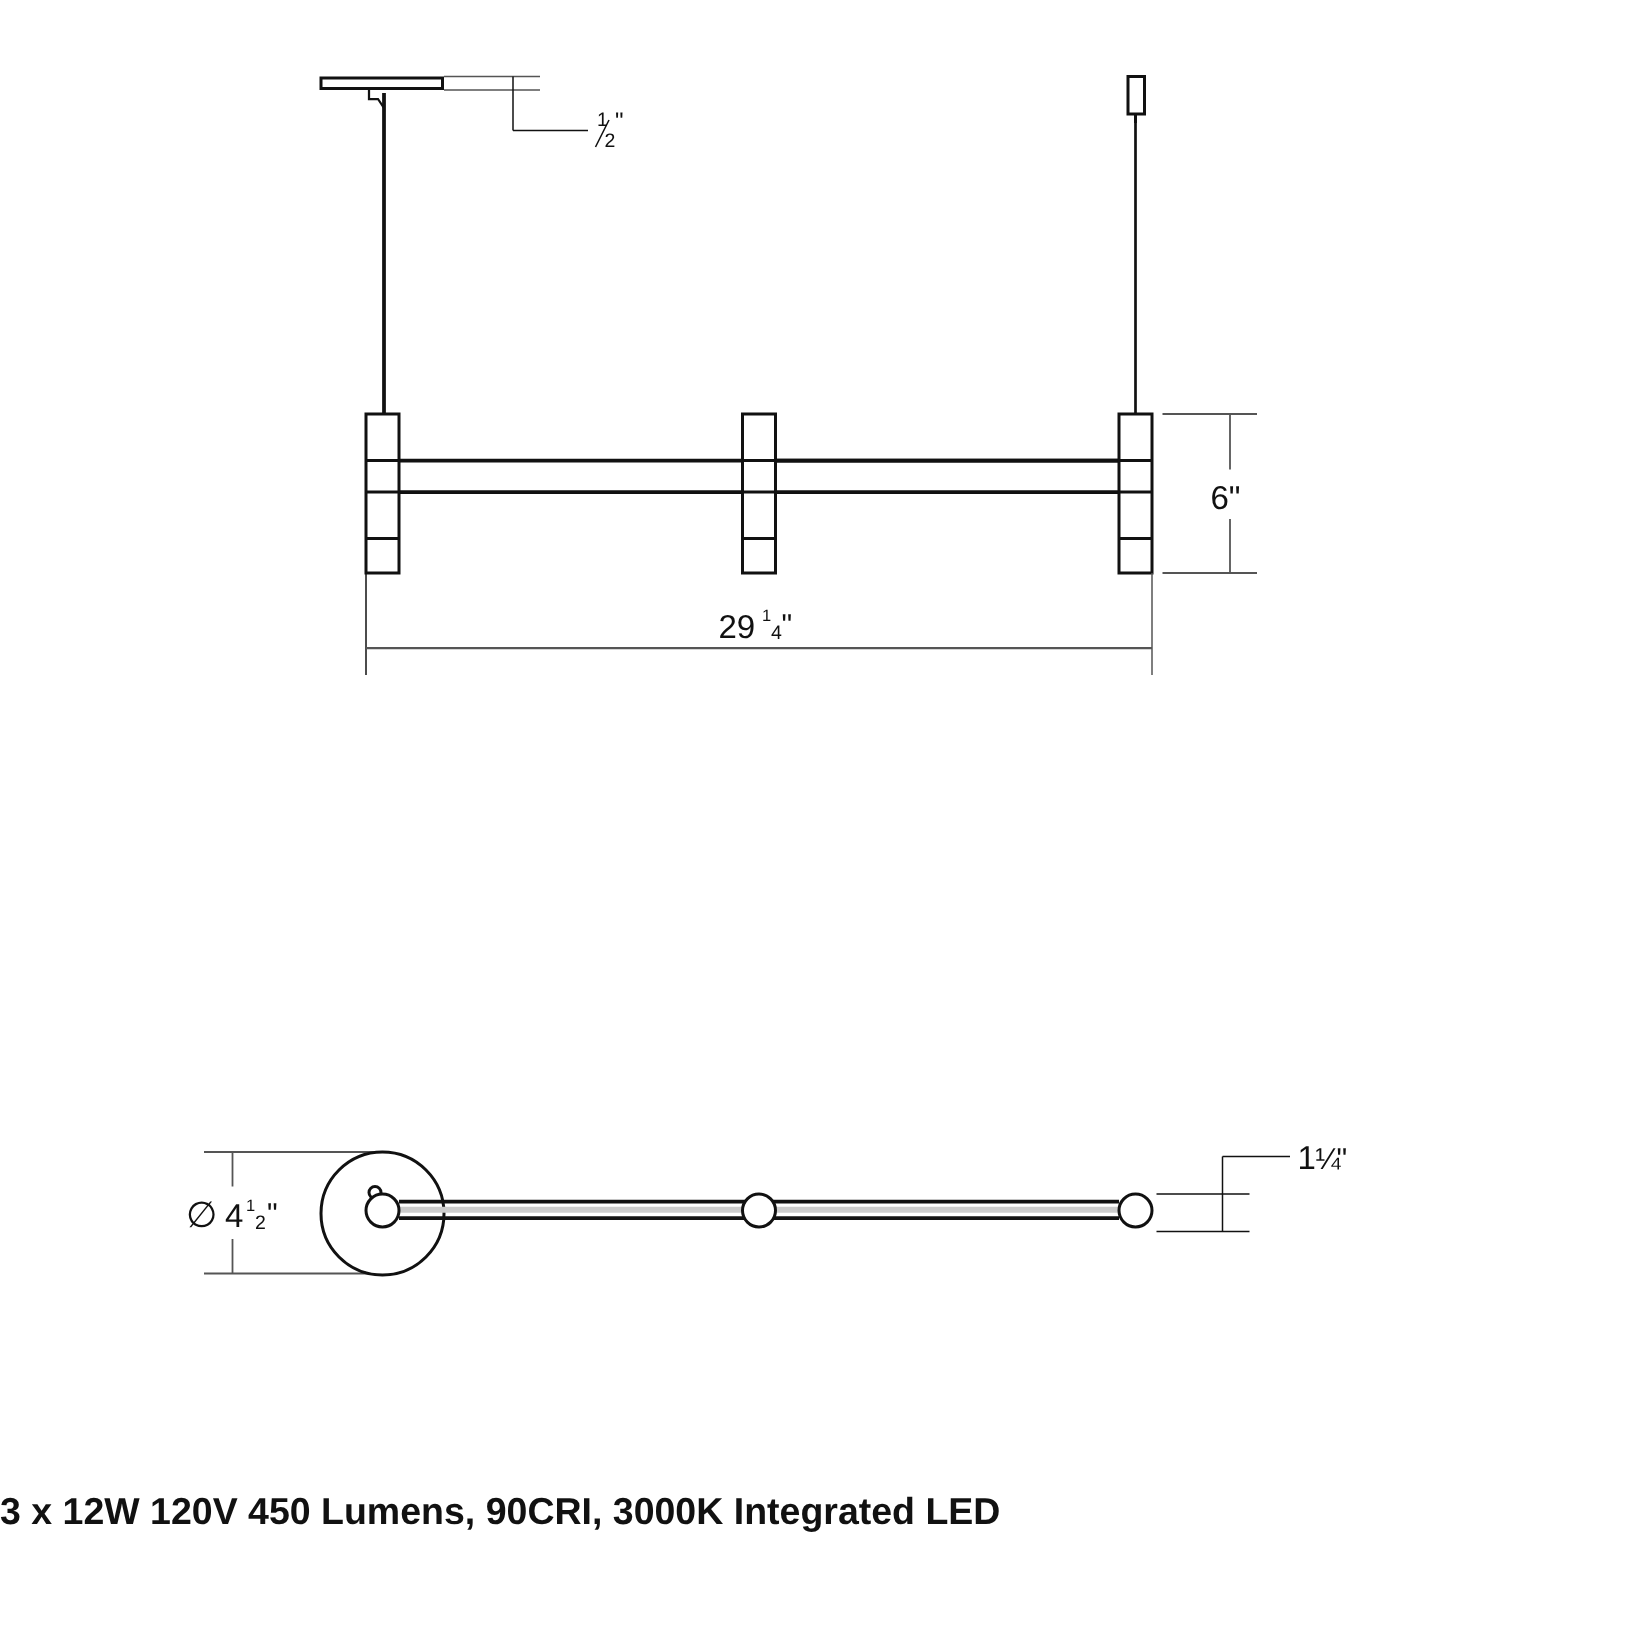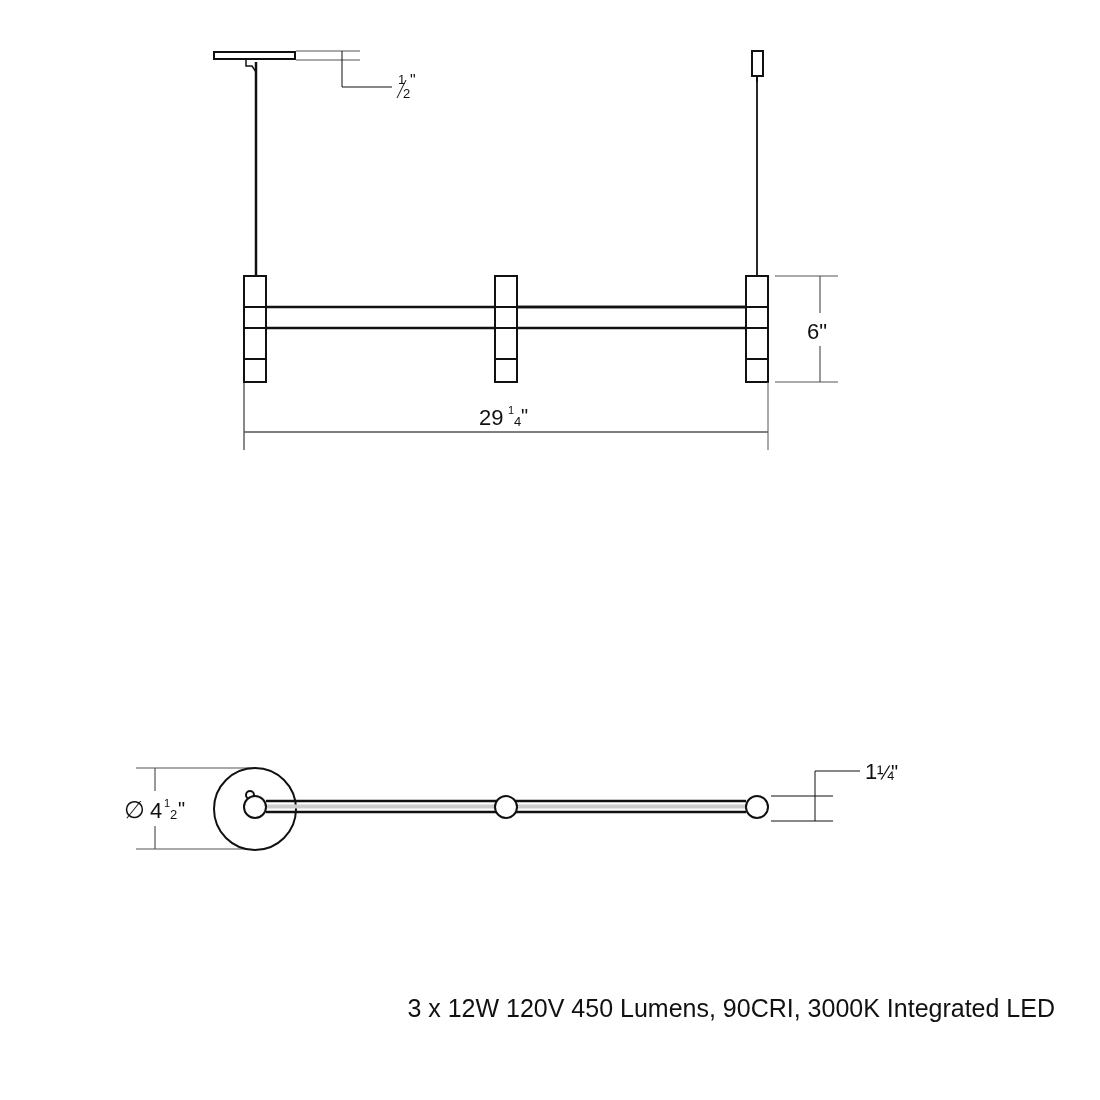--- a/index.html
+++ b/index.html
@@ -1,19 +1,19 @@
 <!DOCTYPE html>
 <html><head>
   <meta charset="utf-8">
   <style>
     html, body { margin: 0; padding: 0; background: #ffffff; }
     body { width: 1100px; height: 1100px; position: relative; overflow: hidden; font-family: "Liberation Sans", sans-serif; }
     svg#drawing { position: absolute; left: 0; top: 0; }
     .dim-text { font-family: "Liberation Sans", sans-serif; fill: #111; }
-    .spec { position: absolute; left: 0; width: 1055px; top: 994px; text-align: right; font-size: 25px; color: #111; font-family: "Liberation Sans", sans-serif; }
+    .spec { position: absolute; left: 0; width: 1055px; top: 994px; text-align: left; font-size: 25px; color: #111; font-family: "Liberation Sans", sans-serif; font-weight: bold; }
   </style>
 </head>
 <body>
 
 <svg id="drawing" width="1100" height="1100" viewBox="0 0 1100 1100" xmlns="http://www.w3.org/2000/svg">
 
   <g>
 
     <rect x="214" y="52" width="81" height="7" fill="#fff" stroke="#111" stroke-width="2"></rect>
 

